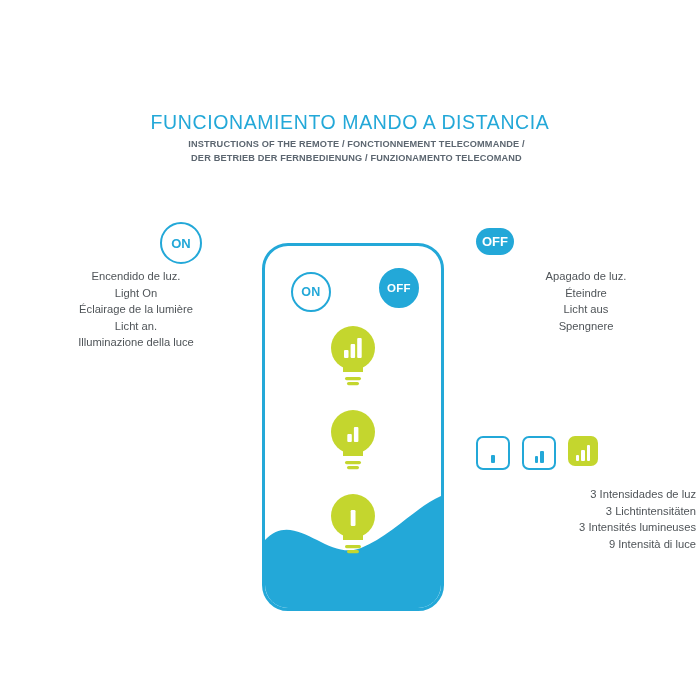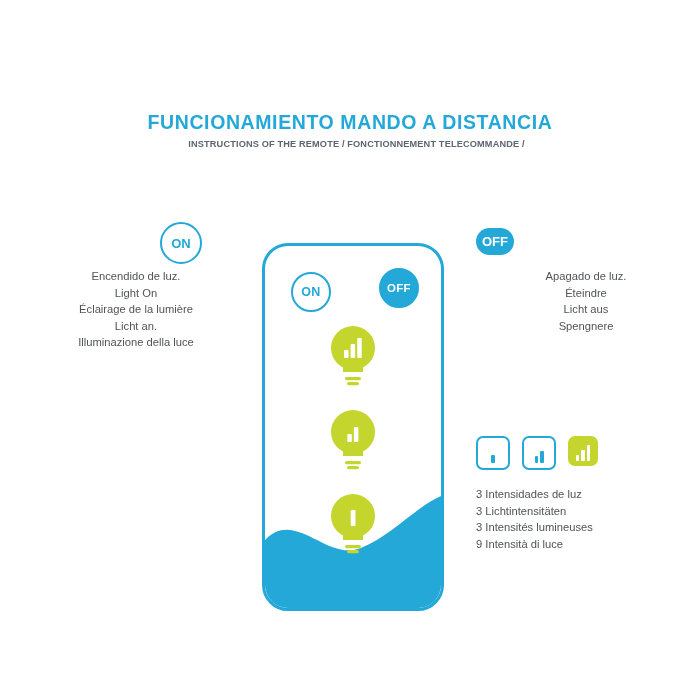--- a/index.html
+++ b/index.html
@@ -20,21 +20,21 @@
   .header {
     position: absolute;
     top: 112px;
     left: 0;
     width: 700px;
     text-align: center;
   }
   .header .title {
     color: #23a8d8;
     font-size: 19.5px;
-    font-weight: bold;
+    font-weight: normal;
     letter-spacing: 0.6px;
     line-height: 1.1;
   }
   .header .sub {
     color: #5c6670;
     font-size: 9.2px;
     font-weight: bold;
     letter-spacing: 0.15px;
     line-height: 1.45;
     margin-top: 5px;
@@ -153,21 +153,21 @@
   .txt-right {
     left: 476px;
     top: 268px;
     width: 220px;
     text-align: center;
   }
   .txt-intensities {
     left: 476px;
     top: 486px;
     width: 220px;
-    text-align: left;
+    text-align: right;
   }
 
   
   .intensity-row {
     position: absolute;
     left: 476px;
     top: 436px;
     display: flex;
     gap: 12px;
   }
@@ -198,20 +198,21 @@
     border-radius: 1px;
   }
 </style>
 </head>
 <body>
 
 <div class="header">
   <div class="title">FUNCIONAMIENTO MANDO A DISTANCIA</div>
   <div class="sub">
     <div>INSTRUCTIONS OF THE REMOTE / FONCTIONNEMENT TELECOMMANDE /</div>
+    <div>DER BETRIEB DER FERNBEDIENUNG / FUNZIONAMENTO TELECOMAND</div>
   </div>
 </div>
 
 <div class="legend-on">
   <span>ON</span>
 </div>
 <div class="txt-block txt-left">
   <div>Encendido de luz.</div>
   <div>Light On</div>
   <div>Éclairage de la lumière</div>

